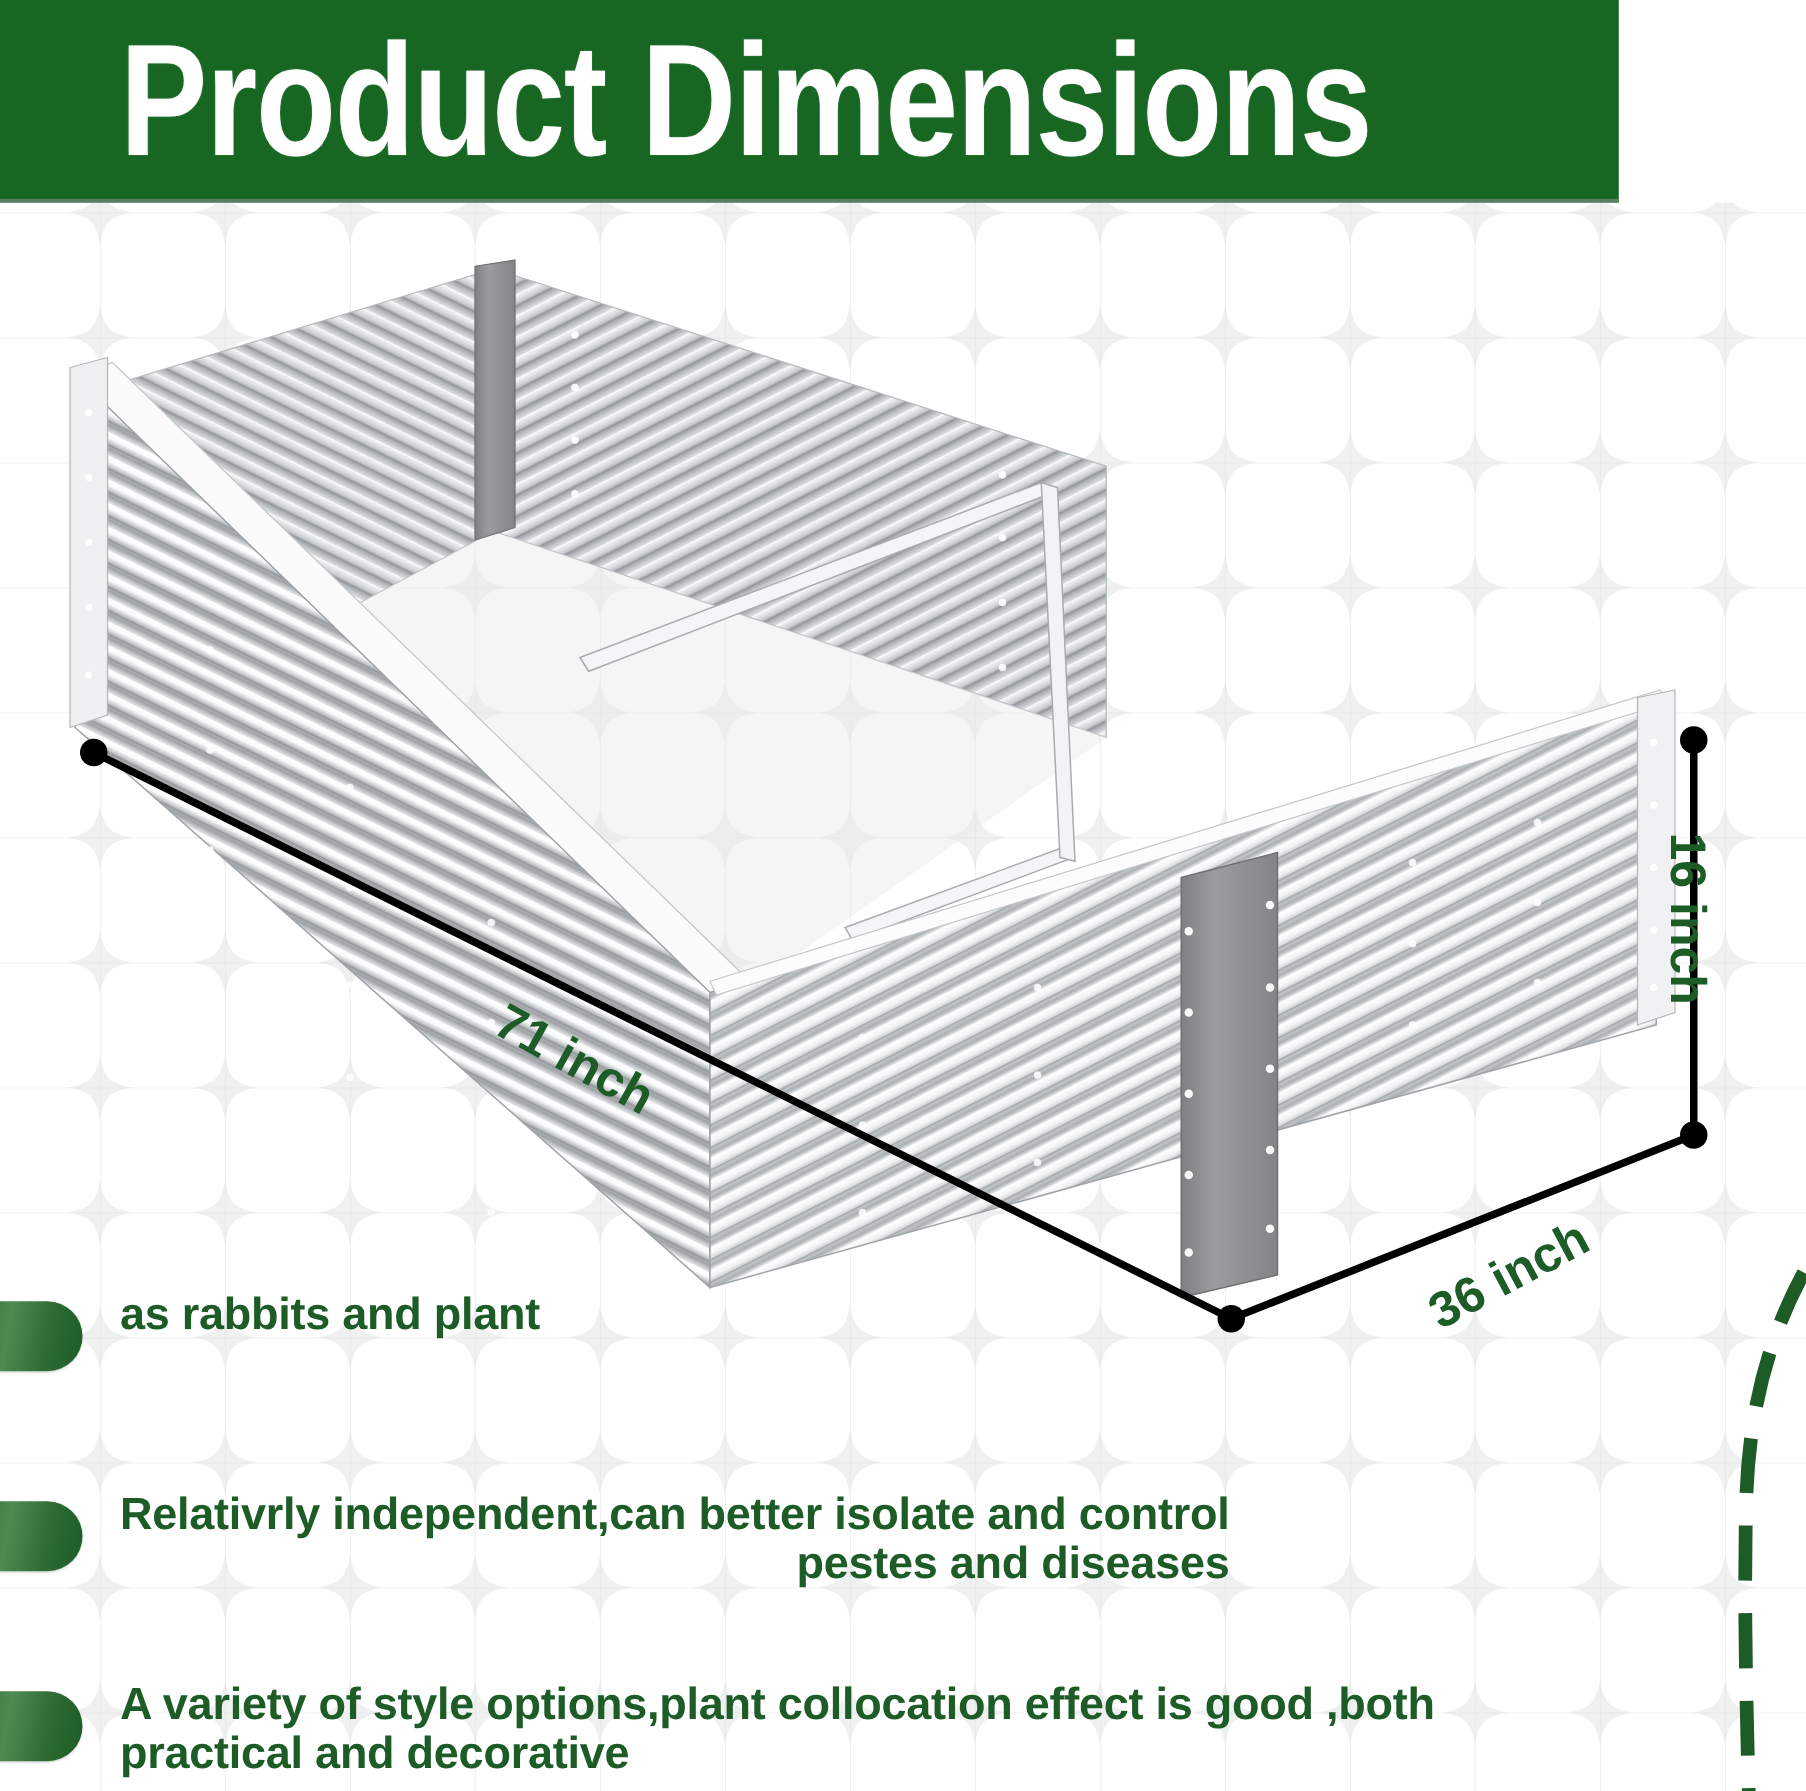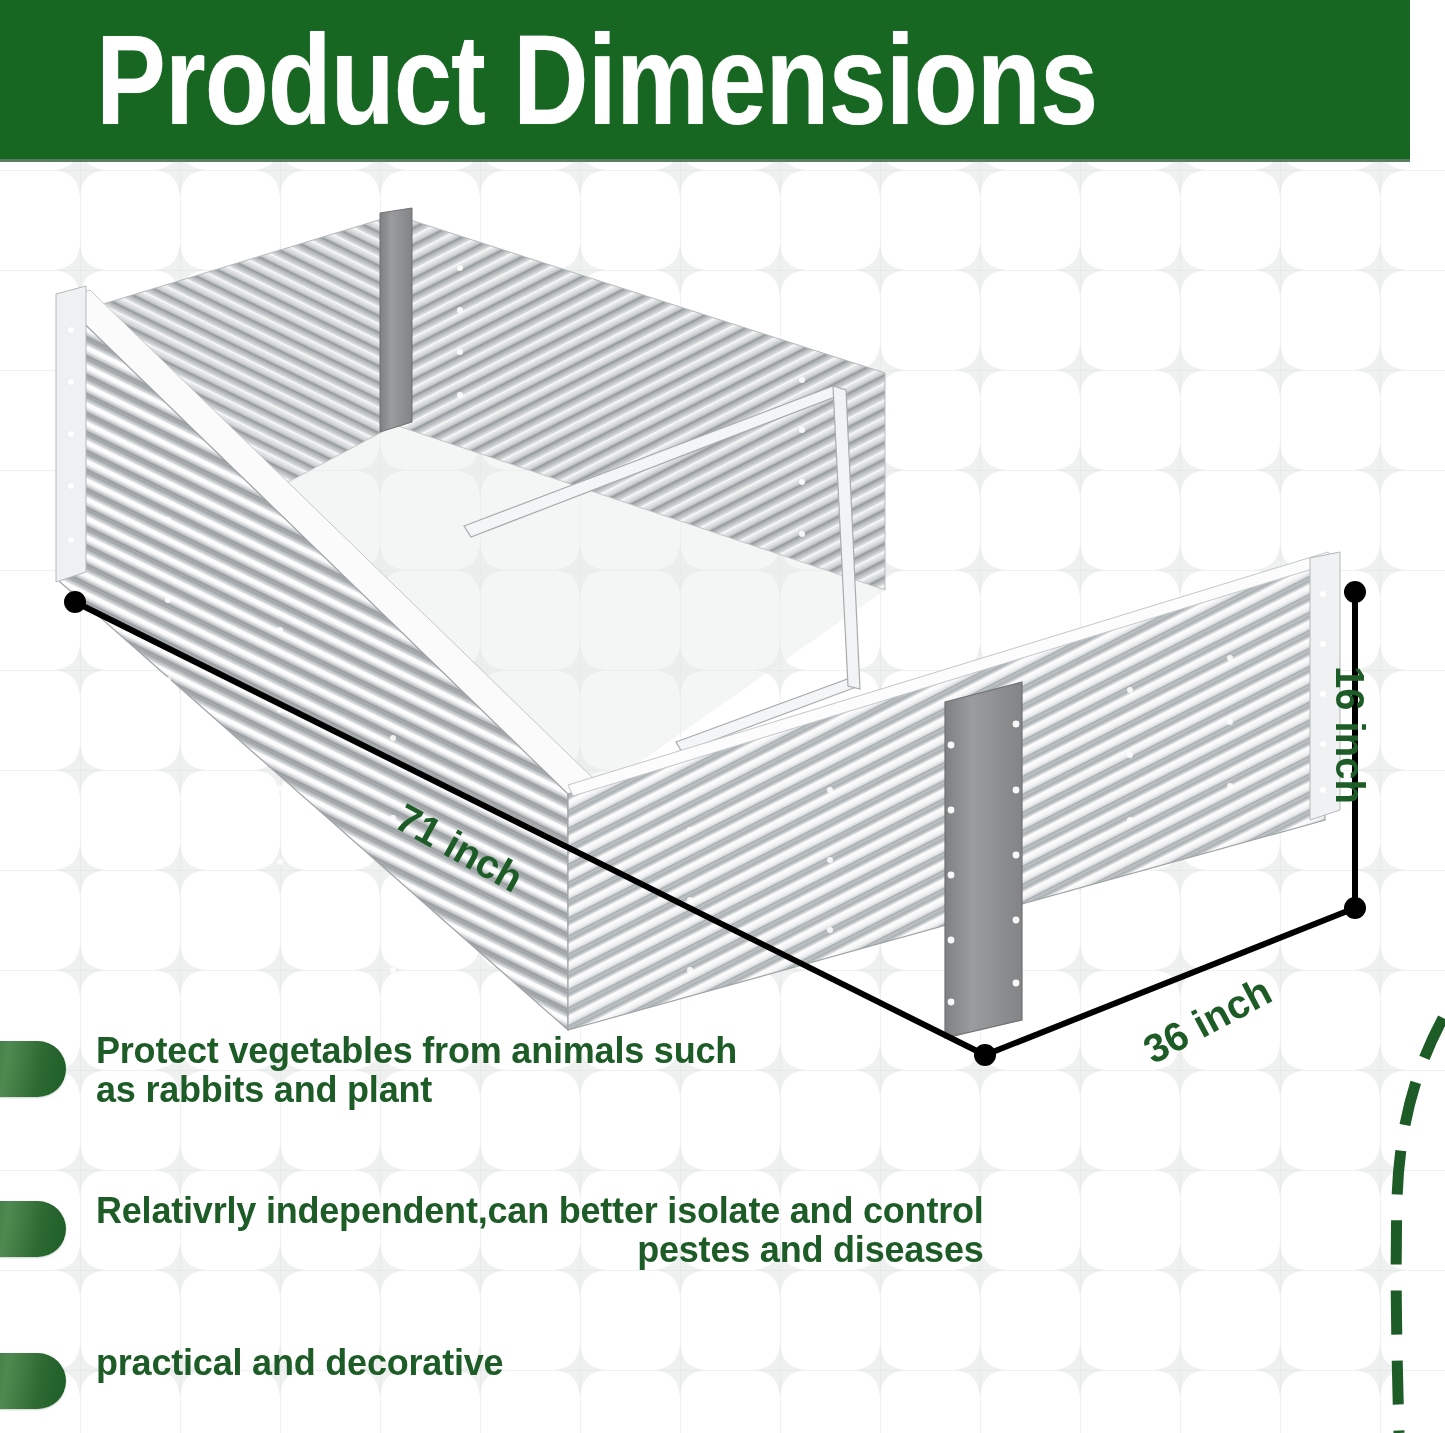--- a/index.html
+++ b/index.html
@@ -26,21 +26,21 @@
     background-position:-20px 8px, -20px 8px;
     pointer-events:none;
   }
   #bg-stars{
     position:absolute;left:0;top:162px;right:0;bottom:0;
     pointer-events:none;opacity:.55;
   }
 
   
   #header{
-    position:absolute;left:0;top:0;width:1410px;height:162px;
+    position:absolute;left:0;top:0;width:1295px;height:162px;
     background:#176622;
     box-sizing:border-box;
     display:flex;align-items:center;
     border-bottom:3px solid #5d7d63;
   }
   #header-title{
     color:#ffffff;
     font-size:108px;
     font-weight:bold;
     letter-spacing:-1px;
@@ -506,36 +506,36 @@
 
   <div class="dim-label" id="dim-length">71 inch</div>
   <div class="dim-label" id="dim-width">36 inch</div>
   <div class="dim-label" id="dim-height">16 inch</div>
 
   <div id="features">
 
     <div class="feature-row" id="feature-0">
       <div class="feature-bullet"></div>
       <div class="feature-text">
-        <div>Protect vegetables from animals such</div>
         <div>as rabbits and plant</div>
       </div>
     </div>
 
     <div class="feature-row" id="feature-1">
       <div class="feature-bullet"></div>
       <div class="feature-text">
         <div>Relativrly independent,can better isolate and control</div>
         <div>pestes and diseases</div>
       </div>
     </div>
 
     <div class="feature-row" id="feature-2">
       <div class="feature-bullet"></div>
       <div class="feature-text">
+        <div>A variety of style options,plant collocation effect  is good ,both</div>
         <div>practical and decorative</div>
       </div>
     </div>
   </div>
 
   <svg id="decor-arc" viewBox="0 0 90 423">
     <path d="M88,8 C60,60 44,118 42,190 C40,266 42,350 44,423" fill="none" stroke="#1d5c27" stroke-width="11" stroke-dasharray="44 26" stroke-linecap="butt"></path>
   </svg>
 
 </div>

